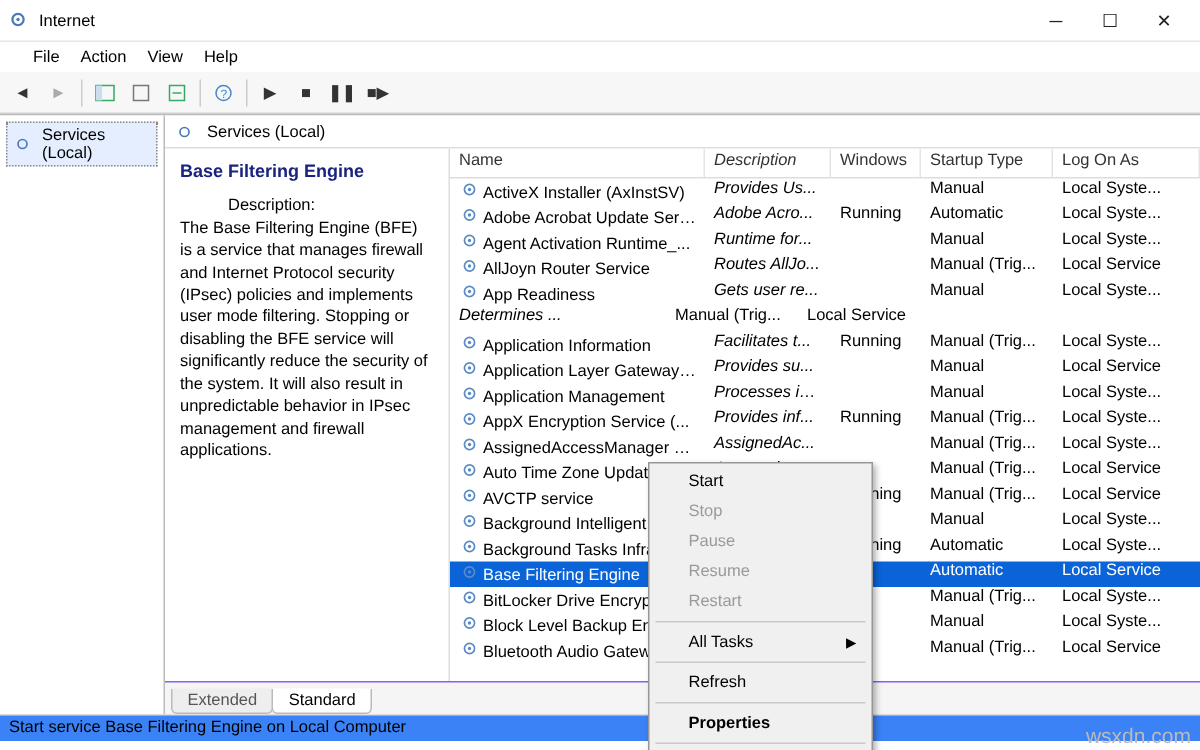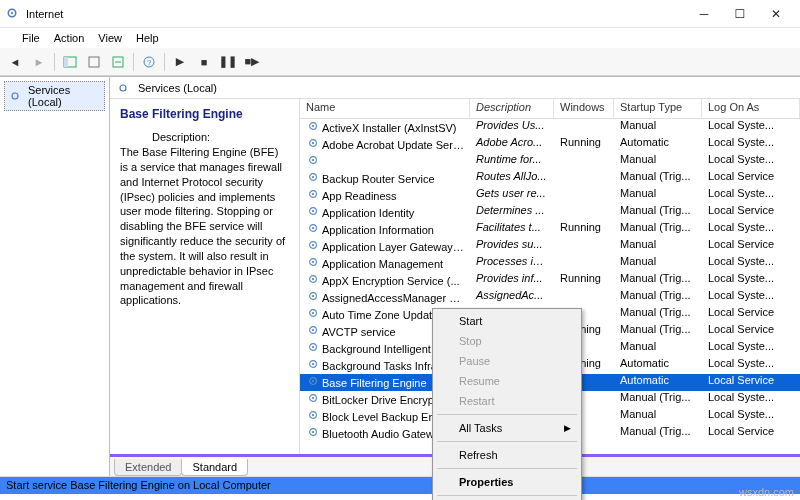--- a/index.html
+++ b/index.html
@@ -30,32 +30,32 @@
 .col-name { width: 170px; }
 .col-desc { width: 84px; font-style: italic; }
 .col-status { width: 60px; }
 .col-start { width: 88px; }
 .col-log { flex: 1; }
 .rows { overflow-y: auto; height: 320px; }
 .row { display: flex; height: 17px; align-items: flex-start; }
 .row.selected { background: #0a64d8; color: #fff; }
 .cell { padding: 0 6px; white-space: nowrap; overflow: hidden; text-overflow: ellipsis; }
 .gicon { width: 13px; height: 13px; margin-right: 3px; display: inline-flex; align-items: center; justify-content: center; }
-.tabs { height: 22px; display: flex; align-items: flex-end; border-top: 3px solid #8b5cf6; padding-left: 4px; background: #f5f5f5; }
+.tabs { height: 22px; display: flex; align-items: flex-end; border-top: 1px solid #8b5cf6; padding-left: 4px; background: #f5f5f5; }
 .tab { border: 1px solid #bbb; border-top: none; padding: 2px 10px; background: #fff; font-size: 11px; border-radius: 0 0 4px 4px; margin-right: -1px; }
 .tab.inactive { background: #eee; color: #555; }
 .status { height: 18px; padding: 2px 6px; border-top: 1px solid #ddd; background: #3b82f6; font-size: 11px; }
 .ctxmenu { position: absolute; top: 308px; left: 432px; width: 150px; background: #f0f0f0; border: 1px solid #979797; box-shadow: 2px 2px 4px rgba(0,0,0,.3); padding: 2px; font-size: 11px; z-index: 10; }
 .ctxitem { padding: 4px 20px 4px 24px; position: relative; }
 .ctxitem.disabled { color: #9a9a9a; }
 .ctxsep { height: 1px; background: #c8c8c8; margin: 3px 2px; }
 .ctxarrow { position: absolute; right: 8px; top: 5px; font-size: 9px; }
 .bold { font-weight: bold; }
 .gear-svg { width:12px; height:12px; }
-.watermark { position:absolute; bottom:2px; right:6px; color:#bbb; font-size:11px; z-index:20; }
+.watermark { position:absolute; bottom:2px; right:6px; color:#bbb; font-size:14px; z-index:20; }
 </style>
 </head>
 <body>
 
 <div class="titlebar">
   <span class="icon">
     <svg class="gear-svg" viewBox="0 0 16 16">
         <circle cx="8" cy="8" r="5" fill="none" stroke="#4a7ab8" stroke-width="2"></circle>
         <circle cx="8" cy="8" r="1.5" fill="#4a7ab8"></circle>
       </svg>
@@ -170,57 +170,51 @@
               <div class="cell col-status">Running</div>
               <div class="cell col-start">Automatic</div>
               <div class="cell col-log">Local Syste...</div>
             </div>
             <div class="row">
               <div class="cell col-name"><span class="gicon">
                   <svg width="12" height="12" viewBox="0 0 16 16">
                     <circle cx="8" cy="8" r="4.5" fill="none" stroke="#5a8bc4" stroke-width="1.5"></circle>
                     <circle cx="8" cy="8" r="1.5" fill="#5a8bc4"></circle>
                   </svg>
-                </span></div>
+                </span><span>Agent Activation Runtime_...</span></div>
               <div class="cell col-desc">Runtime for...</div>
               <div class="cell col-status"></div>
               <div class="cell col-start">Manual</div>
               <div class="cell col-log">Local Syste...</div>
             </div>
             <div class="row">
               <div class="cell col-name"><span class="gicon">
                   <svg width="12" height="12" viewBox="0 0 16 16">
                     <circle cx="8" cy="8" r="4.5" fill="none" stroke="#5a8bc4" stroke-width="1.5"></circle>
                     <circle cx="8" cy="8" r="1.5" fill="#5a8bc4"></circle>
                   </svg>
-                </span><span>Backup Router Service</span></div>
+                </span><span>AllJoyn Router Service</span></div>
               <div class="cell col-desc">Routes AllJo...</div>
               <div class="cell col-status"></div>
               <div class="cell col-start">Manual (Trig...</div>
               <div class="cell col-log">Local Service</div>
             </div>
             <div class="row">
               <div class="cell col-name"><span class="gicon">
                   <svg width="12" height="12" viewBox="0 0 16 16">
                     <circle cx="8" cy="8" r="4.5" fill="none" stroke="#5a8bc4" stroke-width="1.5"></circle>
                     <circle cx="8" cy="8" r="1.5" fill="#5a8bc4"></circle>
                   </svg>
                 </span><span>App Readiness</span></div>
               <div class="cell col-desc">Gets user re...</div>
               <div class="cell col-status"></div>
               <div class="cell col-start">Manual</div>
               <div class="cell col-log">Local Syste...</div>
             </div>
             <div class="row">
-              <div class="cell col-name"><span class="gicon">
-                  <svg width="12" height="12" viewBox="0 0 16 16">
-                    <circle cx="8" cy="8" r="4.5" fill="none" stroke="#5a8bc4" stroke-width="1.5"></circle>
-                    <circle cx="8" cy="8" r="1.5" fill="#5a8bc4"></circle>
-                  </svg>
-                </span><span>Application Identity</span></div>
               <div class="cell col-desc">Determines ...</div>
               <div class="cell col-status"></div>
               <div class="cell col-start">Manual (Trig...</div>
               <div class="cell col-log">Local Service</div>
             </div>
             <div class="row">
               <div class="cell col-name"><span class="gicon">
                   <svg width="12" height="12" viewBox="0 0 16 16">
                     <circle cx="8" cy="8" r="4.5" fill="none" stroke="#5a8bc4" stroke-width="1.5"></circle>
                     <circle cx="8" cy="8" r="1.5" fill="#5a8bc4"></circle>

